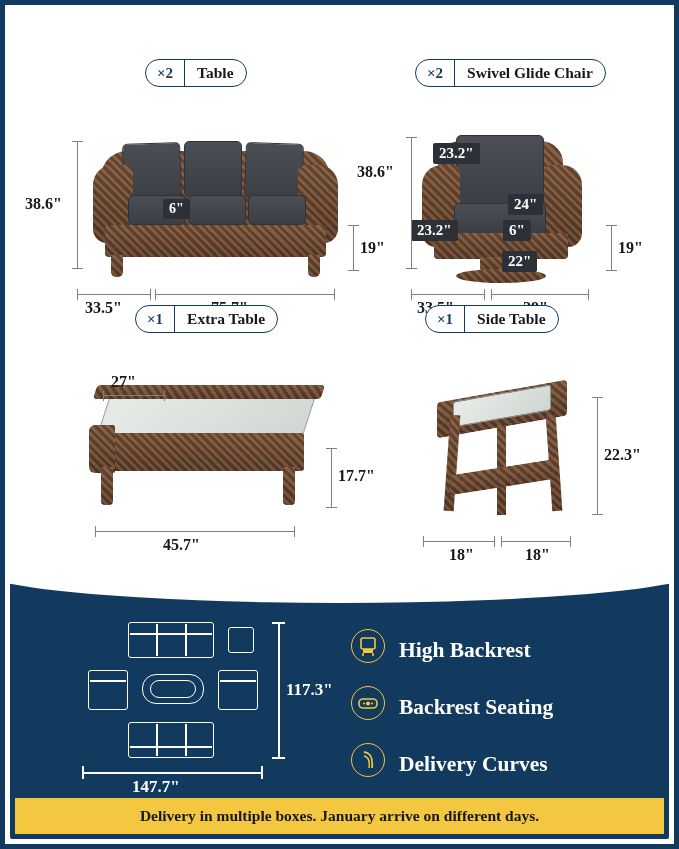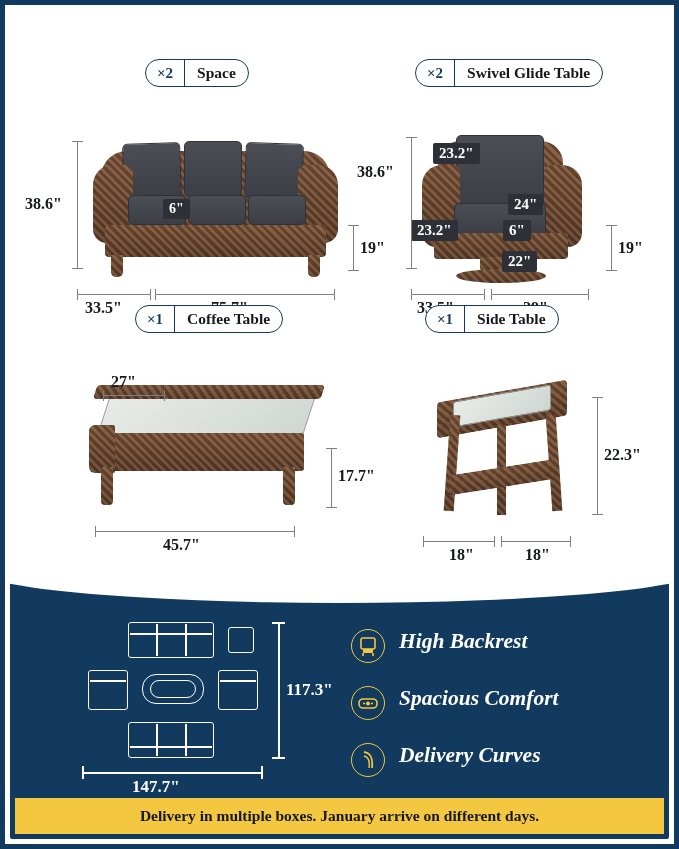--- a/index.html
+++ b/index.html
@@ -109,23 +109,22 @@
     border-radius: 0 0 50% 50%;
   }
   .features {
     position: absolute;
     right: 18px;
     top: 62px;
     width: 300px;
   }
   .feature {
     display: flex;
-    align-items: flex-start;
+    align-items: flex-end;
     margin-bottom: 23px;
-    font-style: italic;
   }
   .feature .fic {
     width: 34px; height: 34px;
     border: 1.8px solid #f3c73f;
     border-radius: 50%;
     margin-right: 14px;
     flex: 0 0 auto;
     position: relative;
   }
   .feature .flabel {
@@ -198,21 +197,21 @@
 
 <div class="page-frame">
 
 
   <div class="specs">
 
     <div class="cell" style="left:10px; top:54px; width:330px; height:250px;">
       <div style="position:absolute; left:130px; top:0;">
         <div class="pill">
           <span class="qty">×2</span>
-          <span class="nm">Space</span>
+          <span class="nm">Table</span>
         </div>
       </div>
 
       <div class="furn" style="left:78px; top:70px; width:245px; height:155px;">
 
         <div class="wicker" style="position:absolute; left:8px; top:22px; width:229px; height:92px; border-radius:26px 26px 6px 6px;"></div>
 
         <div class="cushion" style="position:absolute; left:30px; top:14px; width:58px; height:56px; transform:rotate(-2deg);"></div>
         <div class="cushion" style="position:absolute; left:91px; top:12px; width:58px; height:56px;"></div>
         <div class="cushion" style="position:absolute; left:152px; top:14px; width:58px; height:56px; transform:rotate(2deg);"></div>
@@ -250,21 +249,21 @@
       <div class="gline h" style="left:140px; top:235px; width:180px;"></div>
       <div class="tick" style="left:140px; top:230px; width:1px; height:11px;"></div>
       <div class="tick" style="left:319px; top:230px; width:1px; height:11px;"></div>
       <div class="dim" style="left:196px; top:240px; font-size:16px;">75.7"</div>
     </div>
 
     <div class="cell" style="left:340px; top:54px; width:330px; height:250px;">
       <div style="position:absolute; left:70px; top:0;">
         <div class="pill">
           <span class="qty">×2</span>
-          <span class="nm">Swivel Glide Table</span>
+          <span class="nm">Swivel Glide Chair</span>
         </div>
       </div>
 
       <div class="furn" style="left:75px; top:70px; width:180px; height:170px;">
         <div class="wicker" style="position:absolute; left:18px; top:12px; width:125px; height:105px; border-radius:22px 22px 6px 6px;"></div>
         <div class="cushion" style="position:absolute; left:36px; top:6px; width:88px; height:72px;"></div>
         <div class="wicker" style="position:absolute; left:2px; top:36px; width:38px; height:82px; border-radius:20px 8px 6px 14px;"></div>
         <div class="wicker" style="position:absolute; left:124px; top:36px; width:38px; height:82px; border-radius:8px 20px 14px 6px;"></div>
         <div class="cushion" style="position:absolute; left:34px; top:74px; width:92px; height:32px;"></div>
         <div class="wicker" style="position:absolute; left:14px; top:104px; width:134px; height:26px; border-radius:4px;"></div>
@@ -297,21 +296,21 @@
       <div class="gline h" style="left:146px; top:235px; width:98px;"></div>
       <div class="tick" style="left:146px; top:230px; width:1px; height:11px;"></div>
       <div class="tick" style="left:243px; top:230px; width:1px; height:11px;"></div>
       <div class="dim" style="left:178px; top:240px; font-size:16px;">29"</div>
     </div>
 
     <div class="cell" style="left:10px; top:300px; width:330px; height:250px;">
       <div style="position:absolute; left:120px; top:0;">
         <div class="pill">
           <span class="qty">×1</span>
-          <span class="nm">Coffee Table</span>
+          <span class="nm">Extra Table</span>
         </div>
       </div>
 
       <div class="furn" style="left:70px; top:68px; width:250px; height:140px;">
 
         <div class="glass" style="position:absolute; left:18px; top:18px; width:206px; height:52px; border-radius:4px; transform: skewX(-18deg);"></div>
 
         <div class="wicker" style="position:absolute; left:10px; top:12px; width:228px; height:14px; border-radius:4px; transform: skewX(-18deg);"></div>
 
         <div class="wicker" style="position:absolute; left:14px; top:60px; width:205px; height:38px; border-radius:3px;"></div>
@@ -426,21 +425,21 @@
       </div>
       <div class="feature">
         <span class="fic">
           <svg width="32" height="32" viewBox="0 0 32 32">
             <rect x="7" y="12" width="18" height="9" rx="4" fill="none" stroke="#f3c73f" stroke-width="1.6"></rect>
             <circle cx="16" cy="16.5" r="2" fill="#f3c73f"></circle>
             <line x1="11" y1="16.5" x2="13" y2="16.5" stroke="#f3c73f" stroke-width="1.6"></line>
             <line x1="19" y1="16.5" x2="21" y2="16.5" stroke="#f3c73f" stroke-width="1.6"></line>
           </svg>
         </span>
-        <span class="flabel">Spacious Comfort</span>
+        <span class="flabel">Backrest Seating</span>
       </div>
       <div class="feature">
         <span class="fic">
           <svg width="32" height="32" viewBox="0 0 32 32">
             <path d="M12 8 C19 9, 21 14, 20 24" fill="none" stroke="#f3c73f" stroke-width="1.8"></path>
             <path d="M12 12 C17 13, 18 17, 17 24" fill="none" stroke="#f3c73f" stroke-width="1.4"></path>
           </svg>
         </span>
         <span class="flabel">Delivery Curves</span>
       </div>

